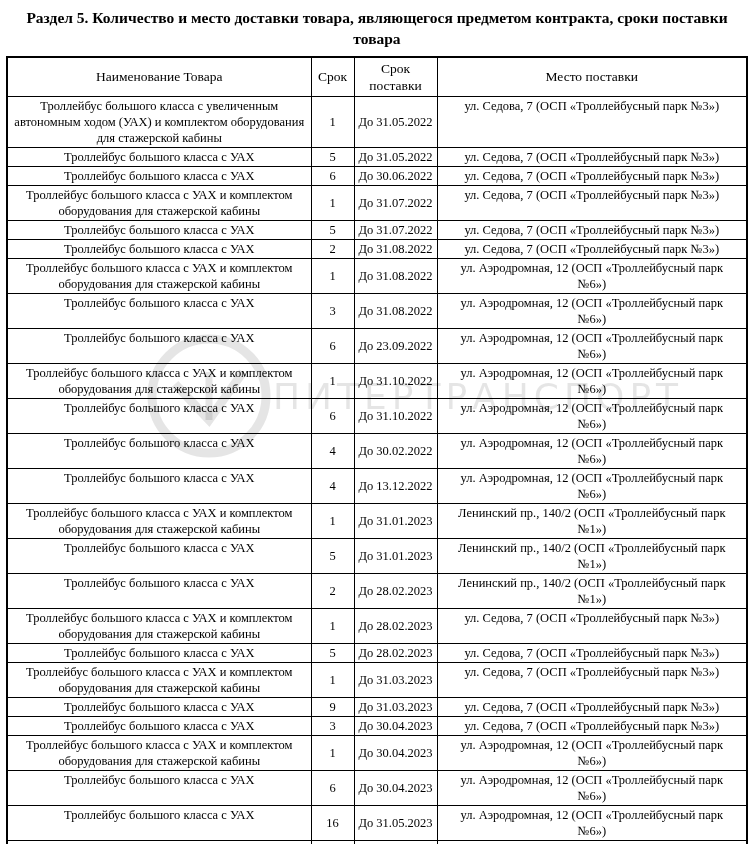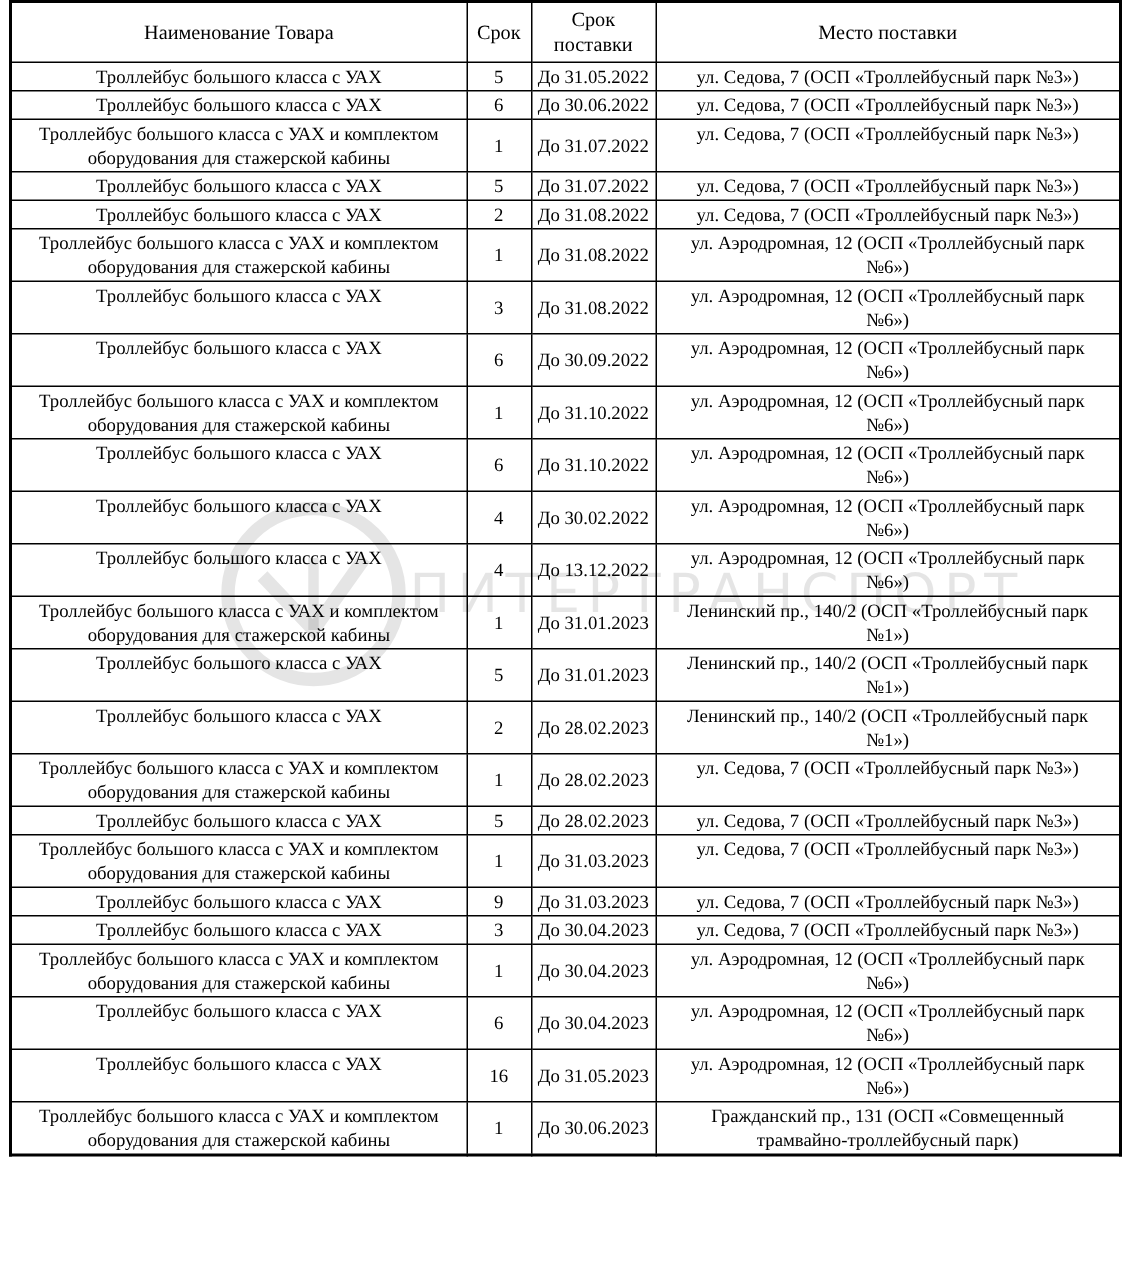--- a/index.html
+++ b/index.html
@@ -78,38 +78,45 @@
   <div class="watermark">
     <svg width="128" height="128" viewBox="0 0 128 128">
       <circle cx="64" cy="64" r="57" fill="none" stroke="rgba(0,0,0,0.10)" stroke-width="9"></circle>
       <path d="M30 52 L64 88 L98 40" fill="none" stroke="rgba(0,0,0,0.10)" stroke-width="9"></path>
       <path d="M64 88 L64 40" fill="none" stroke="rgba(0,0,0,0.10)" stroke-width="7"></path>
     </svg>
     <span class="watermark-text">ПИТЕРТРАНСПОРТ</span>
   </div>
 
   <div class="content">
+    <div class="title">Раздел 5. Количество и место доставки товара, являющегося предметом контракта, сроки поставки товара</div>
 
     <table class="delivery">
       <colgroup>
         <col class="c-name">
           <col class="c-qty">
           <col class="c-term">
           <col class="c-place">
       </colgroup>
       <thead>
         <tr>
           <th>Наименование Товара</th>
           <th>Срок</th>
           <th>Срок поставки</th>
           <th>Место поставки</th>
         </tr>
       </thead>
       <tbody id="rows-body">
           <tr>
+            <td class="name">Троллейбус большого класса с увеличенным автономным ходом (УАХ) и комплектом оборудования для стажерской кабины</td>
+            <td class="qty">1</td>
+            <td class="term">До 31.05.2022</td>
+            <td class="place">ул. Седова, 7 (ОСП «Троллейбусный парк №3»)</td>
+          </tr>
+          <tr>
             <td class="name">Троллейбус большого класса с УАХ</td>
             <td class="qty">5</td>
             <td class="term">До 31.05.2022</td>
             <td class="place">ул. Седова, 7 (ОСП «Троллейбусный парк №3»)</td>
           </tr>
           <tr>
             <td class="name">Троллейбус большого класса с УАХ</td>
             <td class="qty">6</td>
             <td class="term">До 30.06.2022</td>
             <td class="place">ул. Седова, 7 (ОСП «Троллейбусный парк №3»)</td>
@@ -140,21 +147,21 @@
           </tr>
           <tr>
             <td class="name">Троллейбус большого класса с УАХ</td>
             <td class="qty">3</td>
             <td class="term">До 31.08.2022</td>
             <td class="place">ул. Аэродромная, 12 (ОСП «Троллейбусный парк №6»)</td>
           </tr>
           <tr>
             <td class="name">Троллейбус большого класса с УАХ</td>
             <td class="qty">6</td>
-            <td class="term">До 30.09.2022</td>
+            <td class="term">До 23.09.2022</td>
             <td class="place">ул. Аэродромная, 12 (ОСП «Троллейбусный парк №6»)</td>
           </tr>
           <tr>
             <td class="name">Троллейбус большого класса с УАХ и комплектом оборудования для стажерской кабины</td>
             <td class="qty">1</td>
             <td class="term">До 31.10.2022</td>
             <td class="place">ул. Аэродромная, 12 (ОСП «Троллейбусный парк №6»)</td>
           </tr>
           <tr>
             <td class="name">Троллейбус большого класса с УАХ</td>

